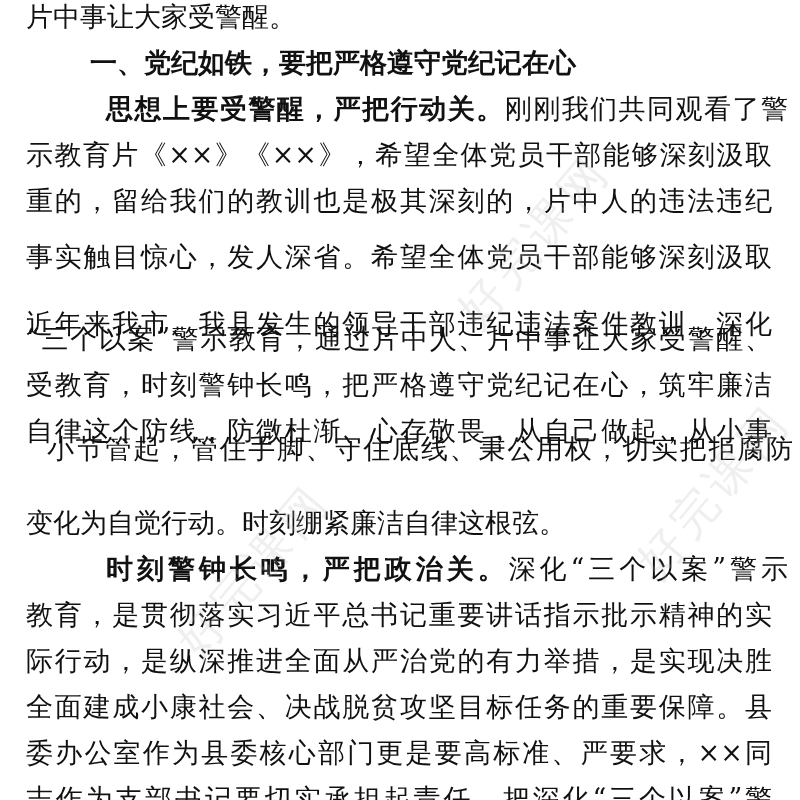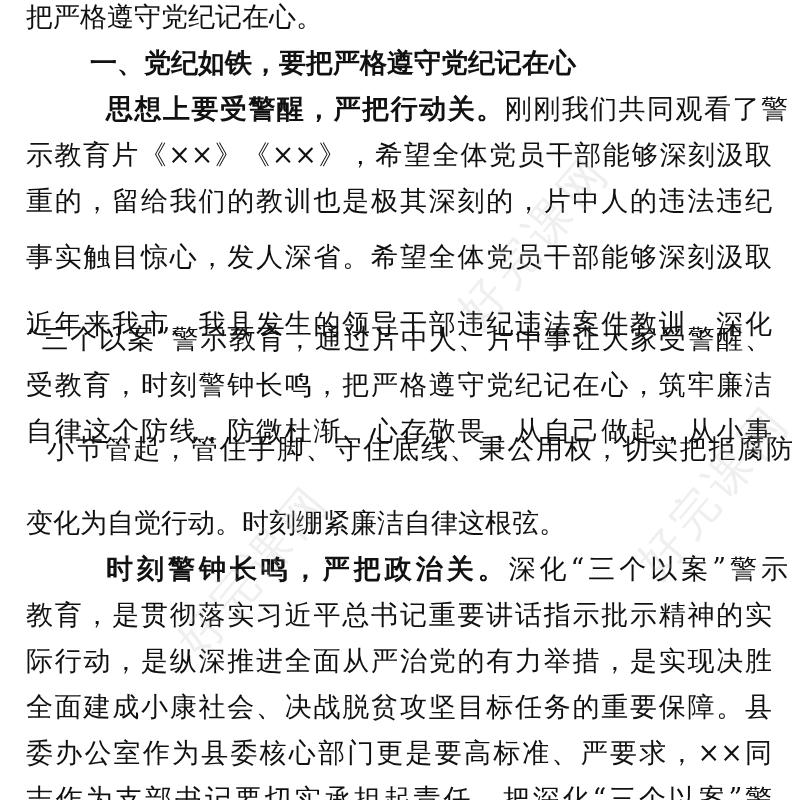--- a/index.html
+++ b/index.html
@@ -34,21 +34,21 @@
     transform-origin: center;
     white-space: nowrap;
     letter-spacing: 6px;
     pointer-events: none;
   }
 </style>
 </head>
 <body>
 
 <div class="page">
-  <div class="line last" style="top:0px"><span>把严格遵守党纪记在心。</span></div>
+  <div class="line last" style="top:0px"><span>片中事让大家受警醒。</span></div>
   <div class="line heading last" style="top:46px; left:90px; width:682px;"><span>一、党纪如铁，要把严格遵守党纪记在心</span></div>
   <div class="line indent" style="top: 92px; letter-spacing: 0px;"><span class="bold">思想上要受警醒，严把行动关。</span><span>刚刚我们共同观看了警</span></div>
   <div class="line" style="top: 138px; letter-spacing: 0px;"><span>示教育片《××》《××》，希望全体党员干部能够深刻汲取</span></div>
   <div class="line" style="top: 184px; letter-spacing: 0px;"><span>重的，留给我们的教训也是极其深刻的，片中人的违法违纪</span></div>
   <div class="line" style="top: 240px; letter-spacing: 0px;"><span>事实触目惊心，发人深省。希望全体党员干部能够深刻汲取</span></div>
   <div class="line" style="top: 276px; letter-spacing: 0px; margin-top: 31px;"><span>近年来我市、我县发生的领导干部违纪违法案件教训，深化</span></div>
   <div class="line" style="top: 322px; letter-spacing: 0px;"><span>“三个以案”警示教育，通过片中人、片中事让大家受警醒、</span></div>
   <div class="line" style="top: 368px; letter-spacing: 0px;"><span>受教育，时刻警钟长鸣，把严格遵守党纪记在心，筑牢廉洁</span></div>
   <div class="line" style="top: 414px; letter-spacing: 0px;"><span>自律这个防线，防微杜渐、心存敬畏，从自己做起，从小事</span></div>
   <div class="line" style="top: 432px; letter-spacing: 0px; margin-left: 21px;"><span>小节管起，管住手脚、守住底线、秉公用权，切实把拒腐防</span></div>

